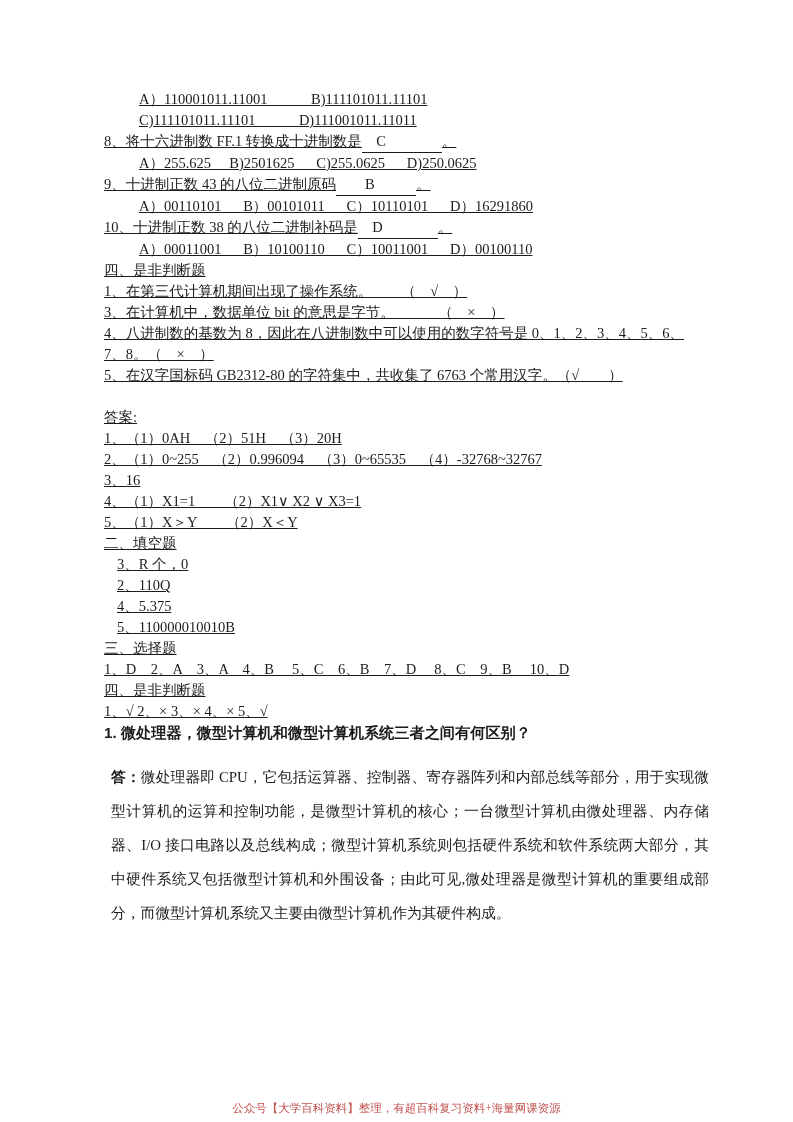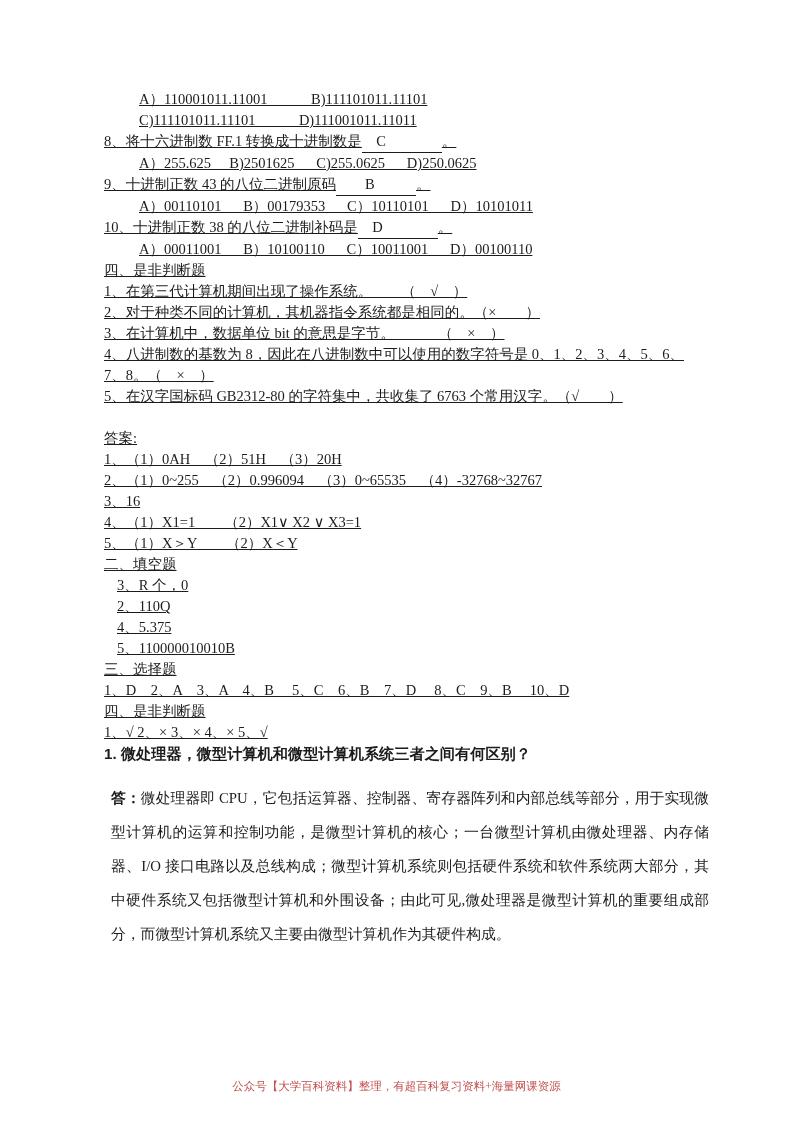--- a/index.html
+++ b/index.html
@@ -41,45 +41,44 @@
     line-height:34px;
     text-align:justify;
     margin-left:7px;
   }
   .qa-answer .label{
     font-family:"Liberation Sans","DejaVu Sans",sans-serif;
     font-weight:bold;
   }
   .footer{
     position:absolute;
-    left:0;bottom:28px;
+    left:0;bottom:6px;
     width:100%;
     text-align:center;
     font-size:11.5px;
     line-height:15px;
     color:#c0504d;
   }
 </style>
 </head>
 <body>
 
 <div class="content">
 
   <div>
       <div class="line ind1"><span>A）110001011.11001            B)111101011.11101</span></div>
       <div class="line ind1"><span>C)111101011.11101            D)111001011.11011</span></div>
       <div class="line"><span>8、将十六进制数 FF.1 转换成十进制数是</span><span class="u">　C　　</span><span>。</span></div>
       <div class="line ind1"><span>A）255.625     B)2501625      C)255.0625      D)250.0625</span></div>
       <div class="line"><span>9、十进制正数 43 的八位二进制原码</span><span class="u">　　B　</span><span>。</span></div>
-      <div class="line ind1"><span>A）00110101      B）00179353      C）10110101      D）10101011</span></div>
+      <div class="line ind1"><span>A）00110101      B）00101011      C）10110101      D）16291860</span></div>
       <div class="line"><span>10、十进制正数 38 的八位二进制补码是</span><span class="u">　D　　</span><span>。</span></div>
       <div class="line ind1"><span>A）00011001      B）10100110      C）10011001      D）00100110</span></div>
       <div class="line"><span>四、是非判断题</span></div>
       <div class="line"><span>1、在第三代计算机期间出现了操作系统。　　（　√　）</span></div>
-      <div class="line"><span>2、对于种类不同的计算机，其机器指令系统都是相同的。（×　　）</span></div>
       <div class="line"><span>3、在计算机中，数据单位 bit 的意思是字节。　　　（　×　）</span></div>
       <div class="line"><span>4、八进制数的基数为 8，因此在八进制数中可以使用的数字符号是 0、1、2、3、4、5、6、</span></div>
       <div class="line"><span>7、8。（　×　）</span></div>
       <div class="line"><span>5、在汉字国标码 GB2312-80 的字符集中，共收集了 6763 个常用汉字。（√　　）</span></div>
       <div class="line"><span></span></div>
       <div class="line"><span>答案:</span></div>
       <div class="line"><span>1、（1）0AH　（2）51H　（3）20H</span></div>
       <div class="line"><span>2、（1）0~255　（2）0.996094　（3）0~65535　（4）-32768~32767</span></div>
       <div class="line"><span>3、16</span></div>
       <div class="line"><span>4、（1）X1=1　　（2）X1∨ X2 ∨ X3=1</span></div>

